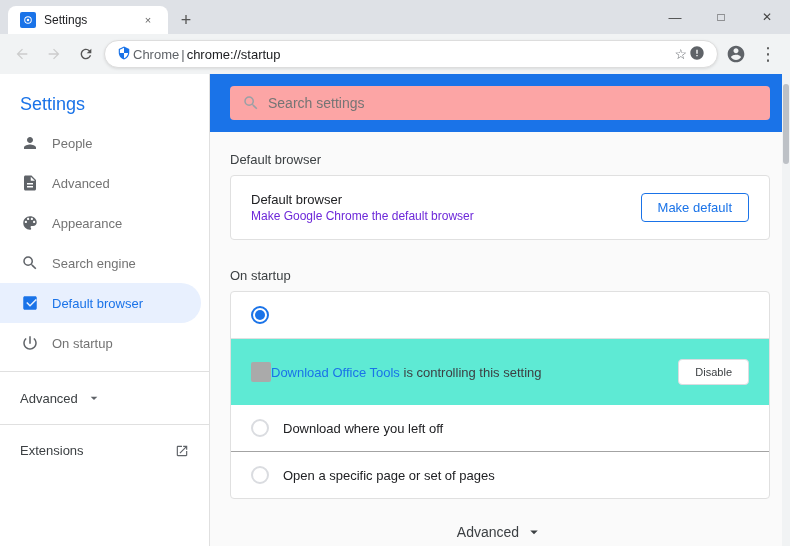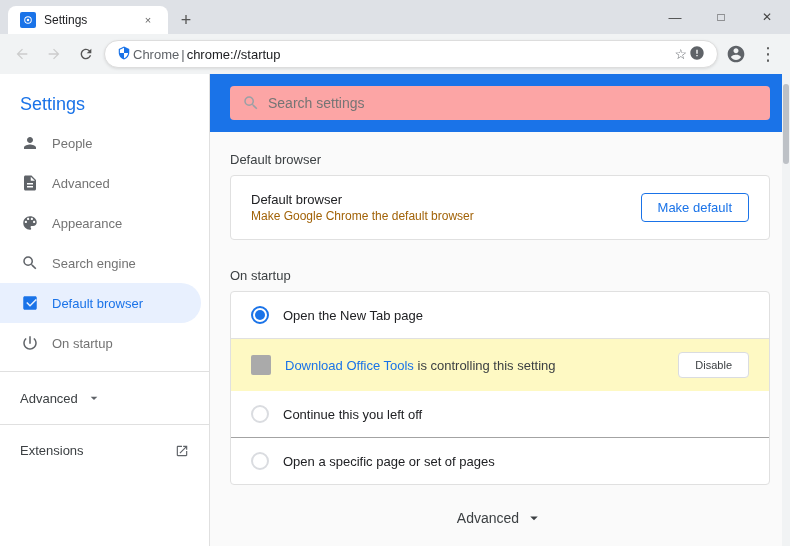--- a/index.html
+++ b/index.html
@@ -218,21 +218,21 @@
 
     .card-row {
       display: flex;
       align-items: center;
       padding: 16px 20px;
       gap: 12px;
     }
 
     .card-text { flex: 1; }
     .card-title { font-size: 13px; color: #202124; font-weight: 400; }
-    .card-subtitle { font-size: 12px; color: #a16207; margin-top: 2px; }
+    .card-subtitle { font-size: 12px; color: #6d28d9; margin-top: 2px; }
 
     .btn-outline {
       border: 1px solid #1a73e8;
       color: #1a73e8;
       background: #fff;
       border-radius: 4px;
       padding: 6px 16px;
       font-size: 13px;
       cursor: pointer;
       white-space: nowrap;
@@ -277,23 +277,23 @@
       background: #1a73e8;
       border-radius: 50%;
     }
 
     .radio-label { font-size: 13px; color: #202124; }
 
     
     .ext-row {
       display: flex;
       align-items: center;
-      padding: 13px 20px;
-      gap: 14px;
-      background: #fef9c3;
+      padding: 20px 20px;
+      gap: 0;
+      background: #5eead4;
       border-top: 1px solid #e0e0e0;
     }
 
     .ext-icon {
       width: 20px; height: 20px;
       background: #ccc;
       border-radius: 2px;
       flex-shrink: 0;
     }
 
@@ -497,34 +497,33 @@
             <button class="btn-outline">Make default</button>
           </div>
         </div>
 
         <div class="section-title">On startup</div>
 
         <div class="card">
 
           <div class="radio-item">
             <div class="radio-circle selected"></div>
-            <span class="radio-label">Open the New Tab page</span>
           </div>
 
           <div class="ext-row">
             <div class="ext-icon" style="background:#aaa; border-radius:2px;"></div>
             <div class="ext-text">
               <a class="ext-link">Download Office Tools</a><span> is controlling this setting</span>
             </div>
             <button class="btn-outline-gray">Disable</button>
           </div>
 
           <div class="radio-item">
             <div class="radio-circle"></div>
-            <span class="radio-label">Continue this you left off</span>
+            <span class="radio-label">Download where you left off</span>
           </div>
 
           <div class="radio-item">
             <div class="radio-circle"></div>
             <span class="radio-label">Open a specific page or set of pages</span>
           </div>
 
         </div>
 
         <div class="bottom-advanced">

